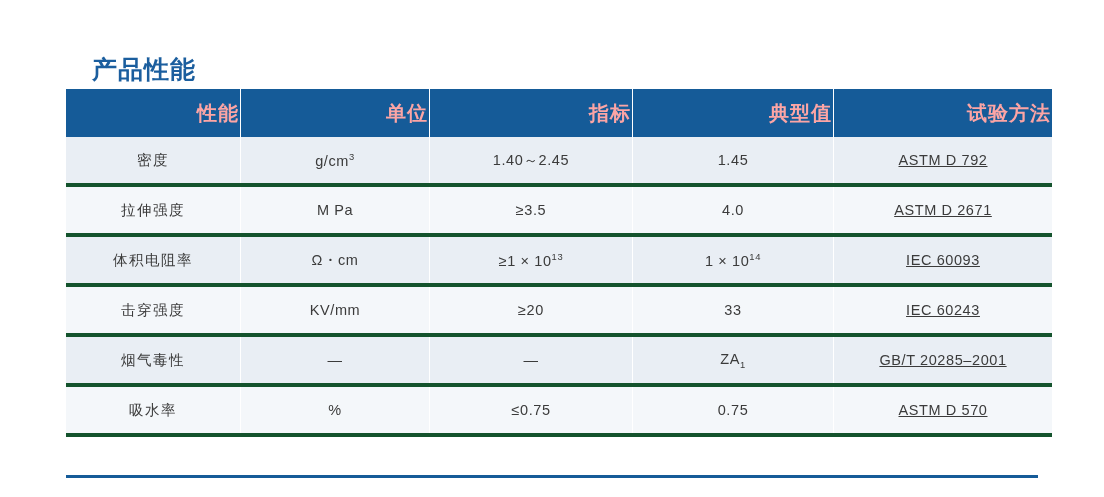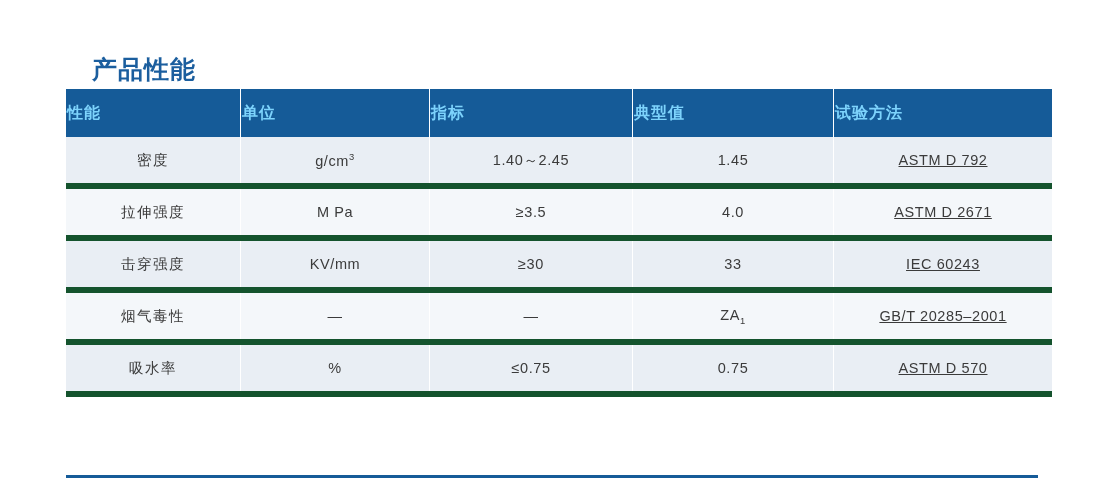--- a/index.html
+++ b/index.html
@@ -36,40 +36,40 @@
     top: 89px;
     width: 972px;
   }
   table.perf {
     border-collapse: collapse;
     width: 972px;
     table-layout: fixed;
   }
   table.perf thead th {
     background: #155b98;
-    color: #7dd3fc;
-    font-size: 16px;
+    color: #fca5a5;
+    font-size: 20px;
     font-weight: bold;
     height: 46px;
     border-right: 1px solid #ffffff;
-    text-align: left;
+    text-align: right;
     vertical-align: middle;
     letter-spacing: 1px;
   }
   table.perf thead th:last-child {
     border-right: none;
   }
   table.perf tbody td {
     height: 44px;
     font-size: 14.5px;
     color: #3b3b3b;
     text-align: center;
     vertical-align: middle;
     border-right: 1px solid #ffffff;
-    border-bottom: 6px solid #14532d;
+    border-bottom: 4px solid #14532d;
     letter-spacing: 0.6px;
   }
   table.perf tbody td:last-child {
     border-right: none;
     text-decoration: underline;
   }
   table.perf tbody tr:nth-child(odd) td {
     background: #e9eef4;
   }
   table.perf tbody tr:nth-child(even) td {
@@ -122,23 +122,30 @@
             <td>ASTM D 792</td>
           </tr>
           <tr>
             <td class="cn">拉伸强度</td>
             <td>M Pa</td>
             <td>≥3.5</td>
             <td>4.0</td>
             <td>ASTM D 2671</td>
           </tr>
           <tr>
+            <td class="cn">体积电阻率</td>
+            <td>Ω・cm</td>
+            <td>≥1 × 10<sup>13</sup></td>
+            <td>1 × 10<sup>14</sup></td>
+            <td>IEC 60093</td>
+          </tr>
+          <tr>
             <td class="cn">击穿强度</td>
             <td>KV/mm</td>
-            <td>≥30</td>
+            <td>≥20</td>
             <td>33</td>
             <td>IEC 60243</td>
           </tr>
           <tr>
             <td class="cn">烟气毒性</td>
             <td>—</td>
             <td>—</td>
             <td>ZA<sub>1</sub></td>
             <td>GB/T 20285–2001</td>
           </tr>

